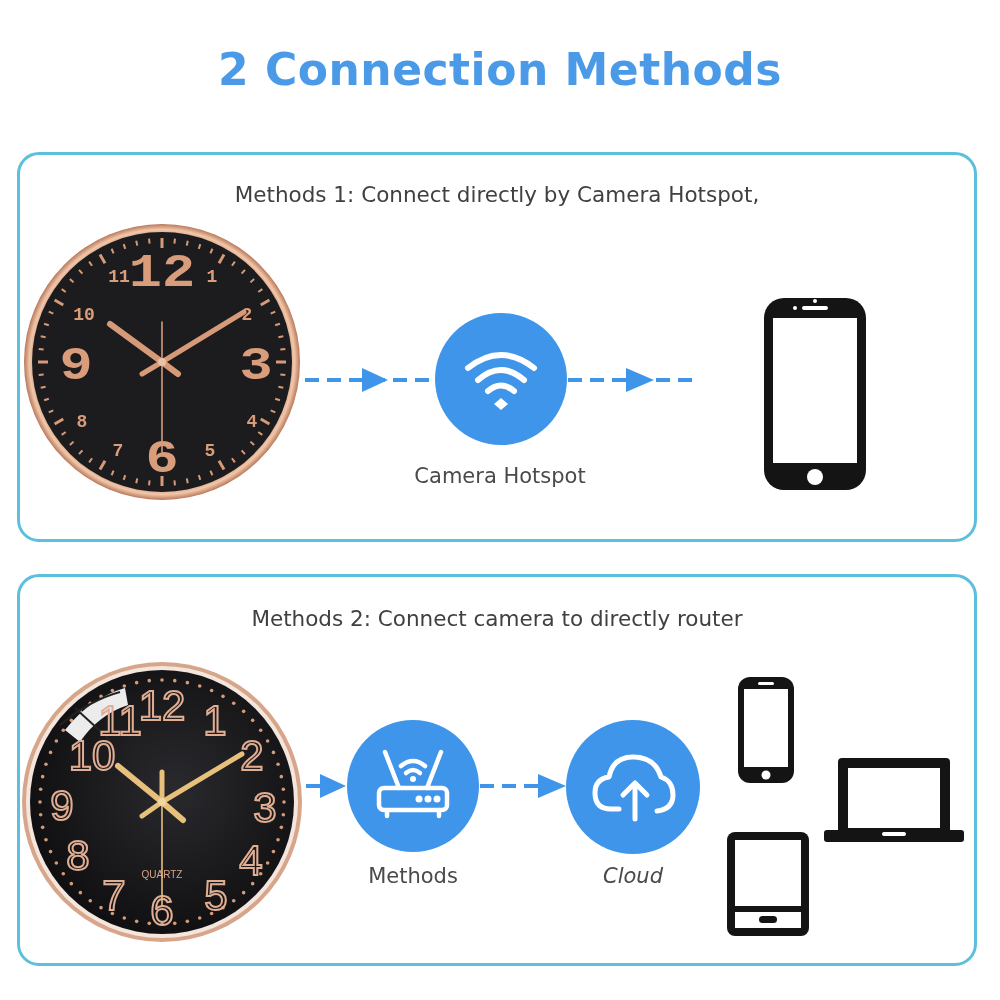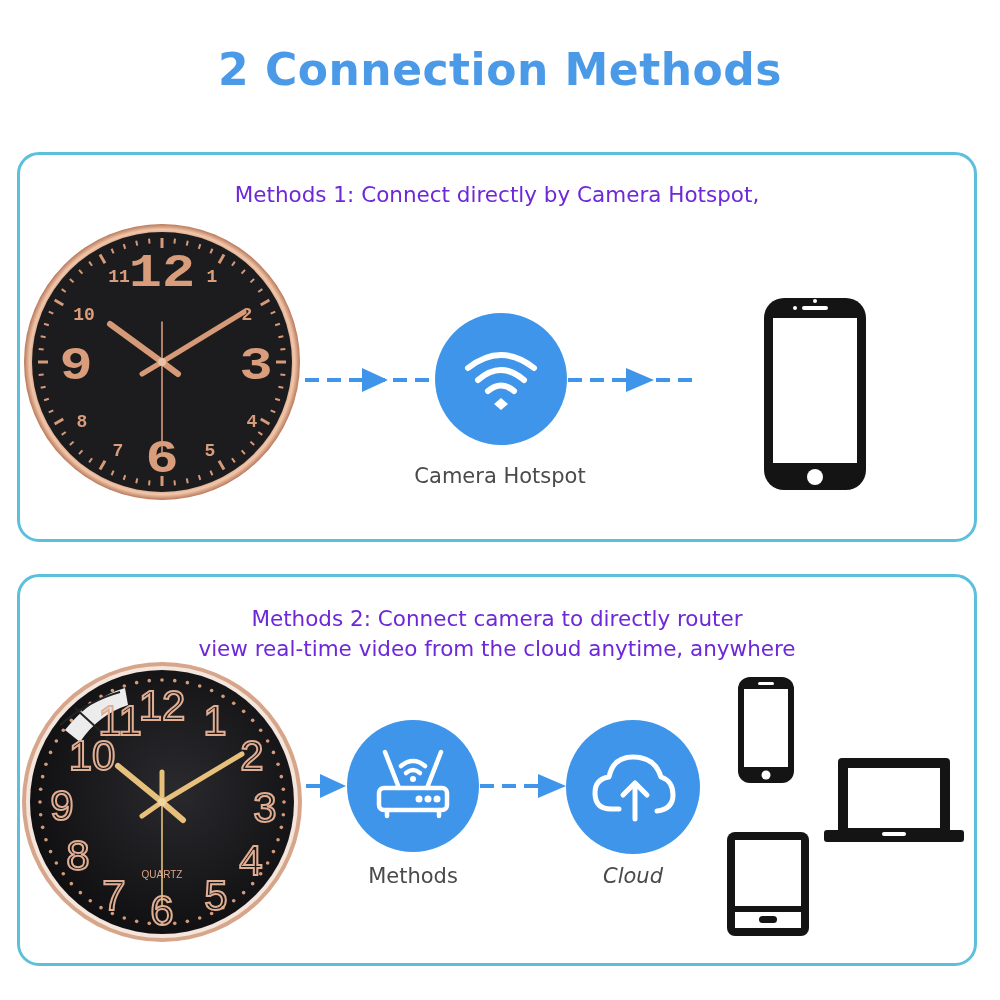--- a/index.html
+++ b/index.html
@@ -15,21 +15,21 @@
   }
   .panel {
     position: absolute; left: 17px; width: 960px;
     border: 3px solid #5cc0dc; border-radius: 22px; background: #fff;
     box-sizing: border-box;
   }
   #panel1 { top: 152px; height: 390px; }
   #panel2 { top: 574px; height: 392px; }
   .caption {
     position: absolute; left: 0; width: 100%; text-align: center;
-    color: #6d28d9; font-size: 21.5px; line-height: 30px;
+    color: #404040; font-size: 21.5px; line-height: 30px;
   }
   .node {
     position: absolute; border-radius: 50%; background: #3f95ea;
     display: flex; align-items: center; justify-content: center;
   }
   .node-label {
     position: absolute; text-align: center; color: #4a4a4a; font-size: 21px;
     width: 220px;
   }
   .abs { position: absolute; }
@@ -165,21 +165,20 @@
   <rect x="13" y="24" width="84" height="145" fill="#fff"></rect>
   <rect x="42" y="12" width="26" height="4" rx="2" fill="#fff"></rect>
   <circle cx="35" cy="14" r="2" fill="#fff"></circle>
   <circle cx="55" cy="7" r="2" fill="#fff"></circle>
   <circle cx="55" cy="183" r="8" fill="#fff"></circle>
 </svg>
 
 <div class="panel" id="panel2">
   <div class="caption" style="top:27px;">
     <div>Methods 2: Connect camera to directly router</div>
-    <div>view real-time video from the cloud anytime, anywhere</div>
   </div>
 </div>
 
 <svg class="abs" style="left:20px;top:660px;" width="285" height="285" viewBox="0 0 285 285">
   <defs>
     <radialGradient id="face2" cx="55%" cy="45%" r="60%">
       <stop offset="0%" stop-color="#2a2a2e"></stop>
       <stop offset="100%" stop-color="#0e0e10"></stop>
     </radialGradient>
   </defs>

